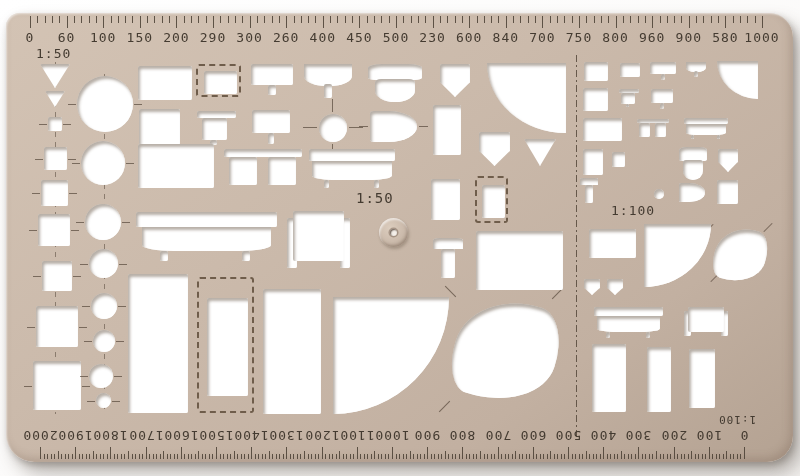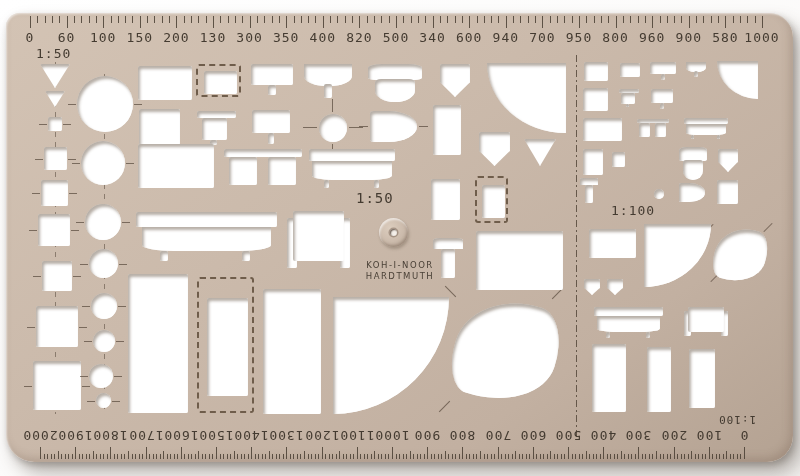--- a/index.html
+++ b/index.html
@@ -472,31 +472,31 @@
         <div class="rt" style="left: 732.72px; height: 7px; top: 16px;"></div>
         <div class="rt" style="left: 740.04px; height: 7px; top: 16px;"></div>
         <div class="rt" style="left: 747.36px; height: 7px; top: 16px;"></div>
         <div class="rt" style="left: 754.68px; height: 7px; top: 16px;"></div>
         <div class="rt" style="left: 762px; height: 12px; top: 16px;"></div>
         <span class="rlabel" style="left: 30px; top: 30px;">0</span>
         <span class="rlabel" style="left: 66.6px; top: 30px;">60</span>
         <span class="rlabel" style="left: 103.2px; top: 30px;">100</span>
         <span class="rlabel" style="left: 139.8px; top: 30px;">150</span>
         <span class="rlabel" style="left: 176.4px; top: 30px;">200</span>
-        <span class="rlabel" style="left: 213px; top: 30px;">130</span>
+        <span class="rlabel" style="left: 213px; top: 30px;">290</span>
         <span class="rlabel" style="left: 249.6px; top: 30px;">300</span>
-        <span class="rlabel" style="left: 286.2px; top: 30px;">350</span>
+        <span class="rlabel" style="left: 286.2px; top: 30px;">260</span>
         <span class="rlabel" style="left: 322.8px; top: 30px;">400</span>
-        <span class="rlabel" style="left: 359.4px; top: 30px;">820</span>
+        <span class="rlabel" style="left: 359.4px; top: 30px;">450</span>
         <span class="rlabel" style="left: 396px; top: 30px;">500</span>
-        <span class="rlabel" style="left: 432.6px; top: 30px;">340</span>
+        <span class="rlabel" style="left: 432.6px; top: 30px;">230</span>
         <span class="rlabel" style="left: 469.2px; top: 30px;">600</span>
-        <span class="rlabel" style="left: 505.8px; top: 30px;">940</span>
+        <span class="rlabel" style="left: 505.8px; top: 30px;">840</span>
         <span class="rlabel" style="left: 542.4px; top: 30px;">700</span>
-        <span class="rlabel" style="left: 579px; top: 30px;">950</span>
+        <span class="rlabel" style="left: 579px; top: 30px;">750</span>
         <span class="rlabel" style="left: 615.6px; top: 30px;">800</span>
         <span class="rlabel" style="left: 652.2px; top: 30px;">960</span>
         <span class="rlabel" style="left: 688.8px; top: 30px;">900</span>
         <span class="rlabel" style="left: 725.4px; top: 30px;">580</span>
         <span class="rlabel" style="left: 762px; top: 30px;">1000</span>
       </div>
     <div id="ruler-bottom">
         <div class="rt" style="left: 40px; height: 12px; top: 447px;"></div>
         <div class="rt" style="left: 43.52px; height: 5px; top: 454px;"></div>
         <div class="rt" style="left: 47.04px; height: 5px; top: 454px;"></div>
@@ -717,21 +717,17 @@
         <span class="rlabel flip" style="left: 603.2px; top: 428px;">400</span>
         <span class="rlabel flip" style="left: 638.4px; top: 428px;">300</span>
         <span class="rlabel flip" style="left: 673.6px; top: 428px;">200</span>
         <span class="rlabel flip" style="left: 708.8px; top: 428px;">100</span>
         <span class="rlabel flip" style="left: 744px; top: 428px;">0</span>
       </div>
     <span class="lbl" id="lbl-topleft">1:50</span>
     <span class="lbl" id="lbl-center">1:50</span>
     <span class="lbl" id="lbl-right">1:100</span>
     <span class="lbl" id="lbl-bottom">1:100</span>
-    <div id="brand">
-      <div>KOH-I-NOOR</div>
-      <div>HARDTMUTH</div>
-    </div>
     <div id="rivet">
       <div id="rivet-hole"></div>
     </div>
   </div>
 </div>
 
 </body></html>

